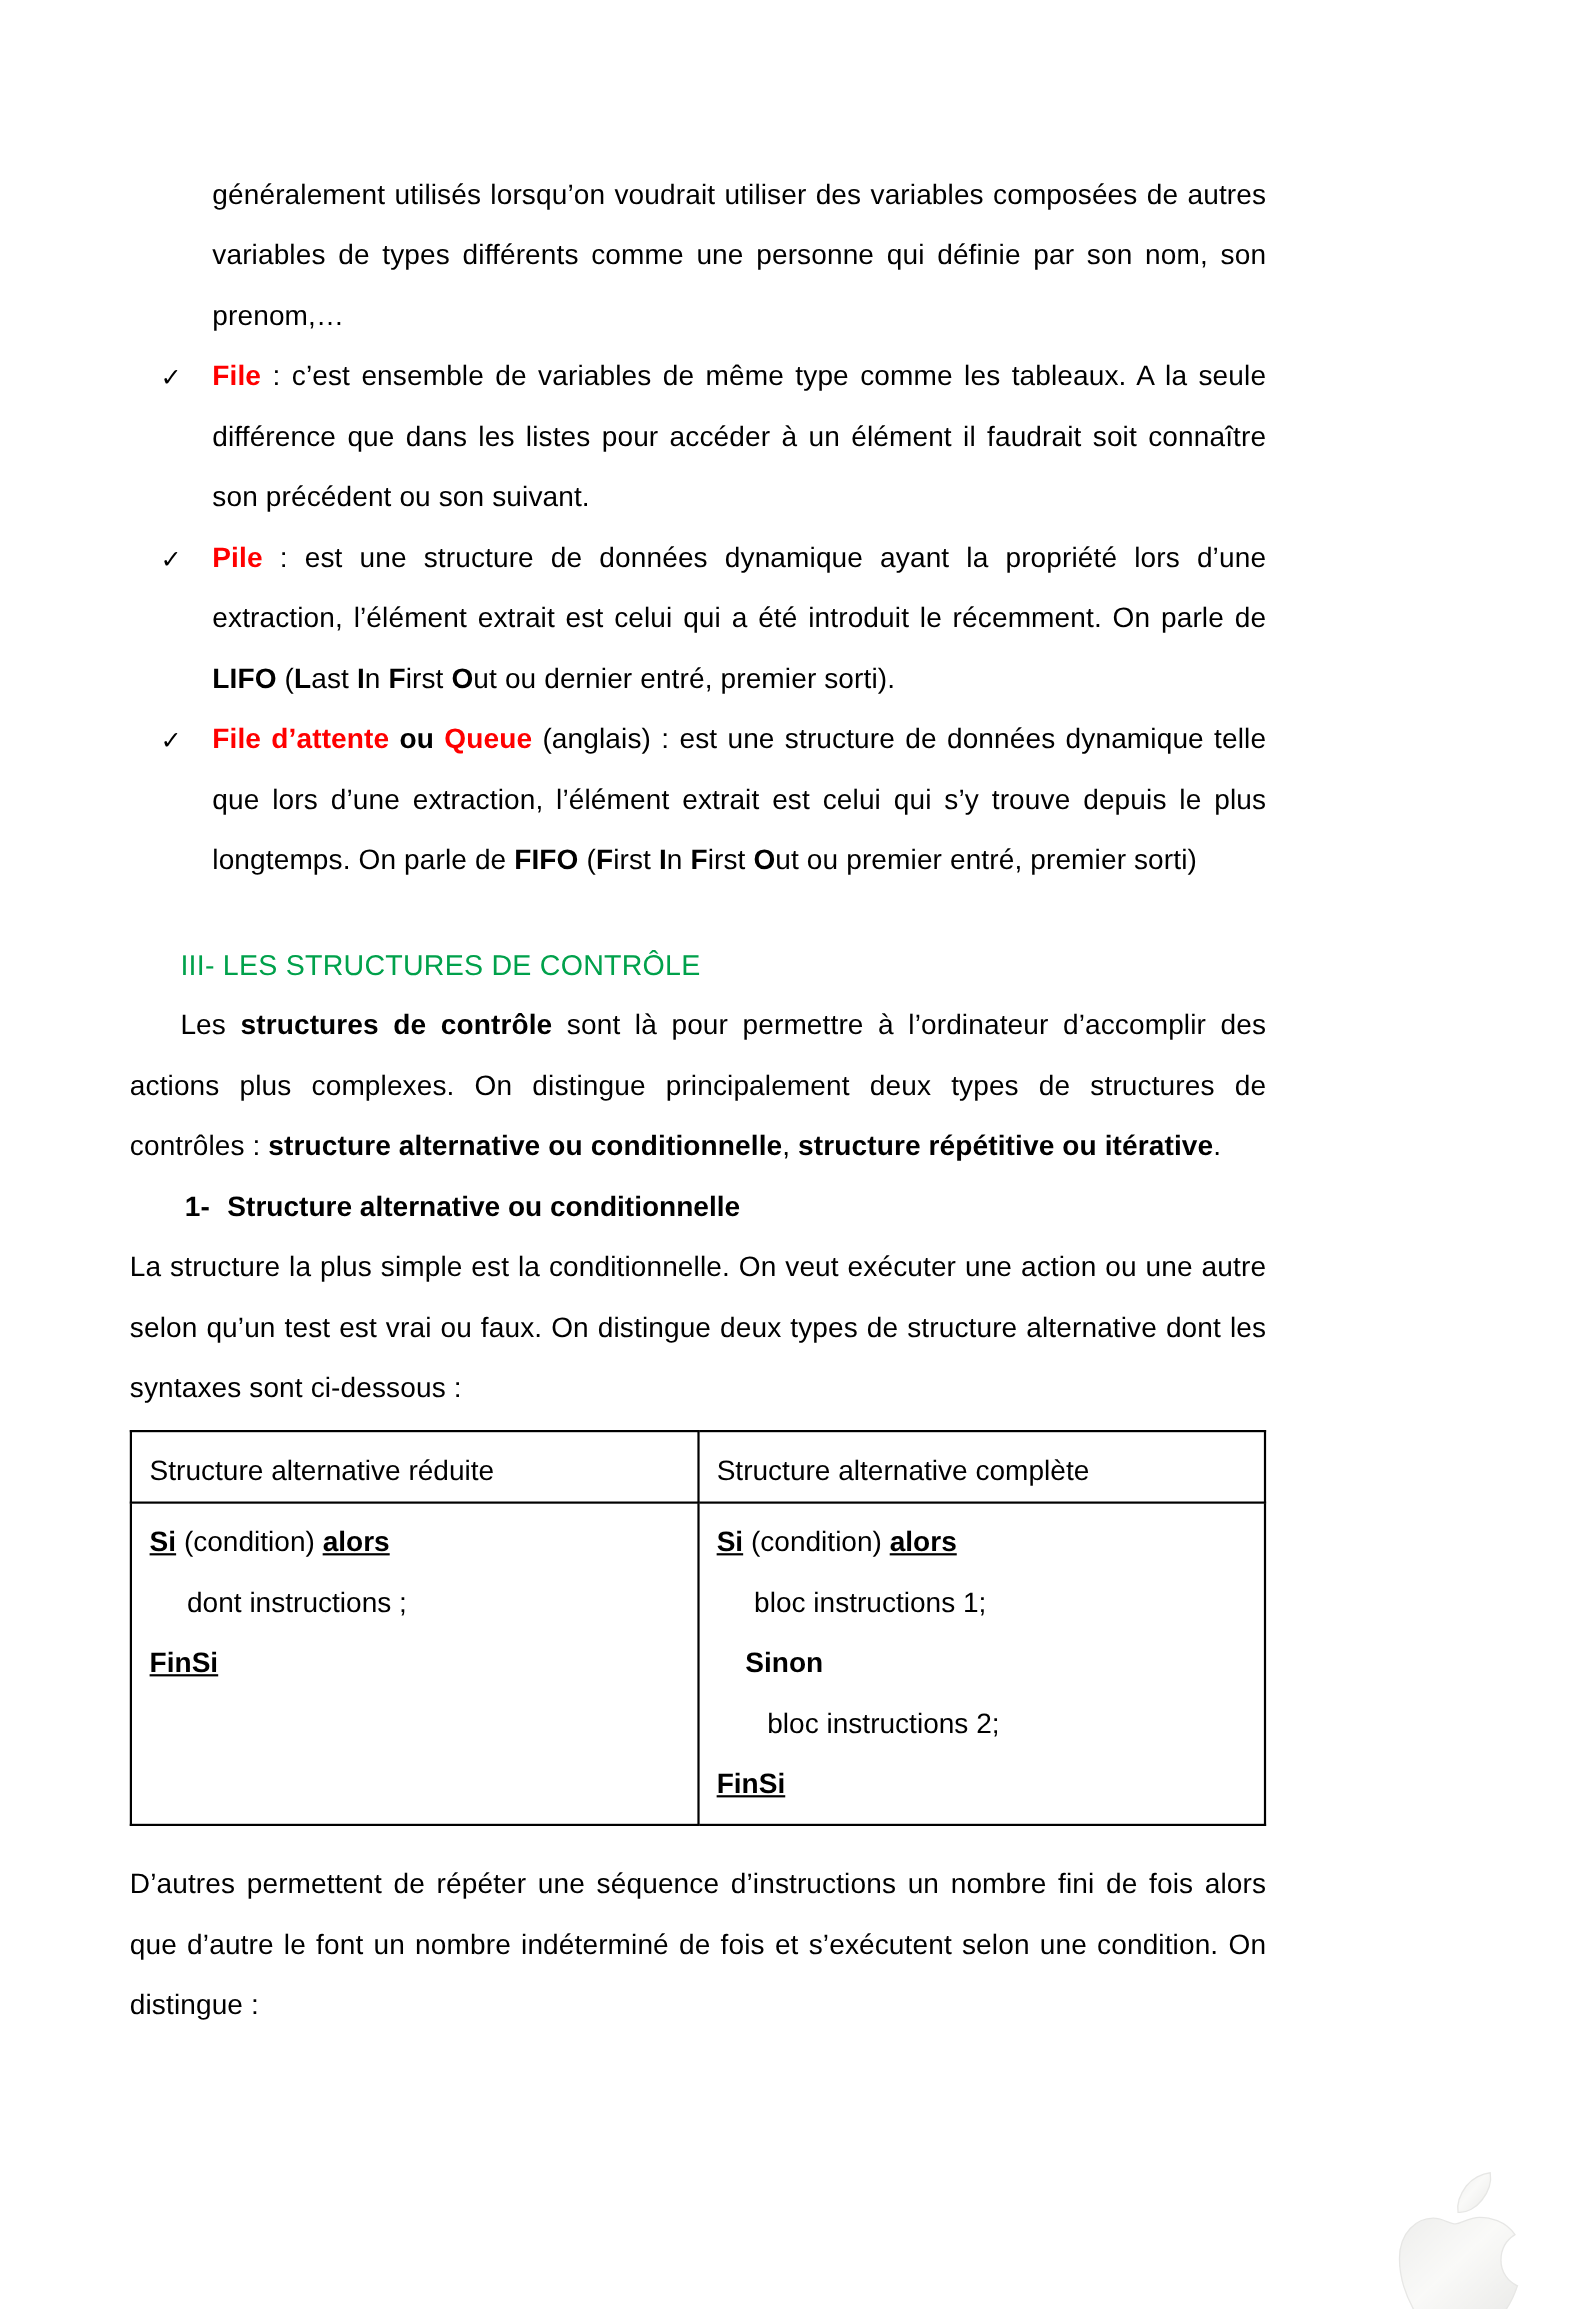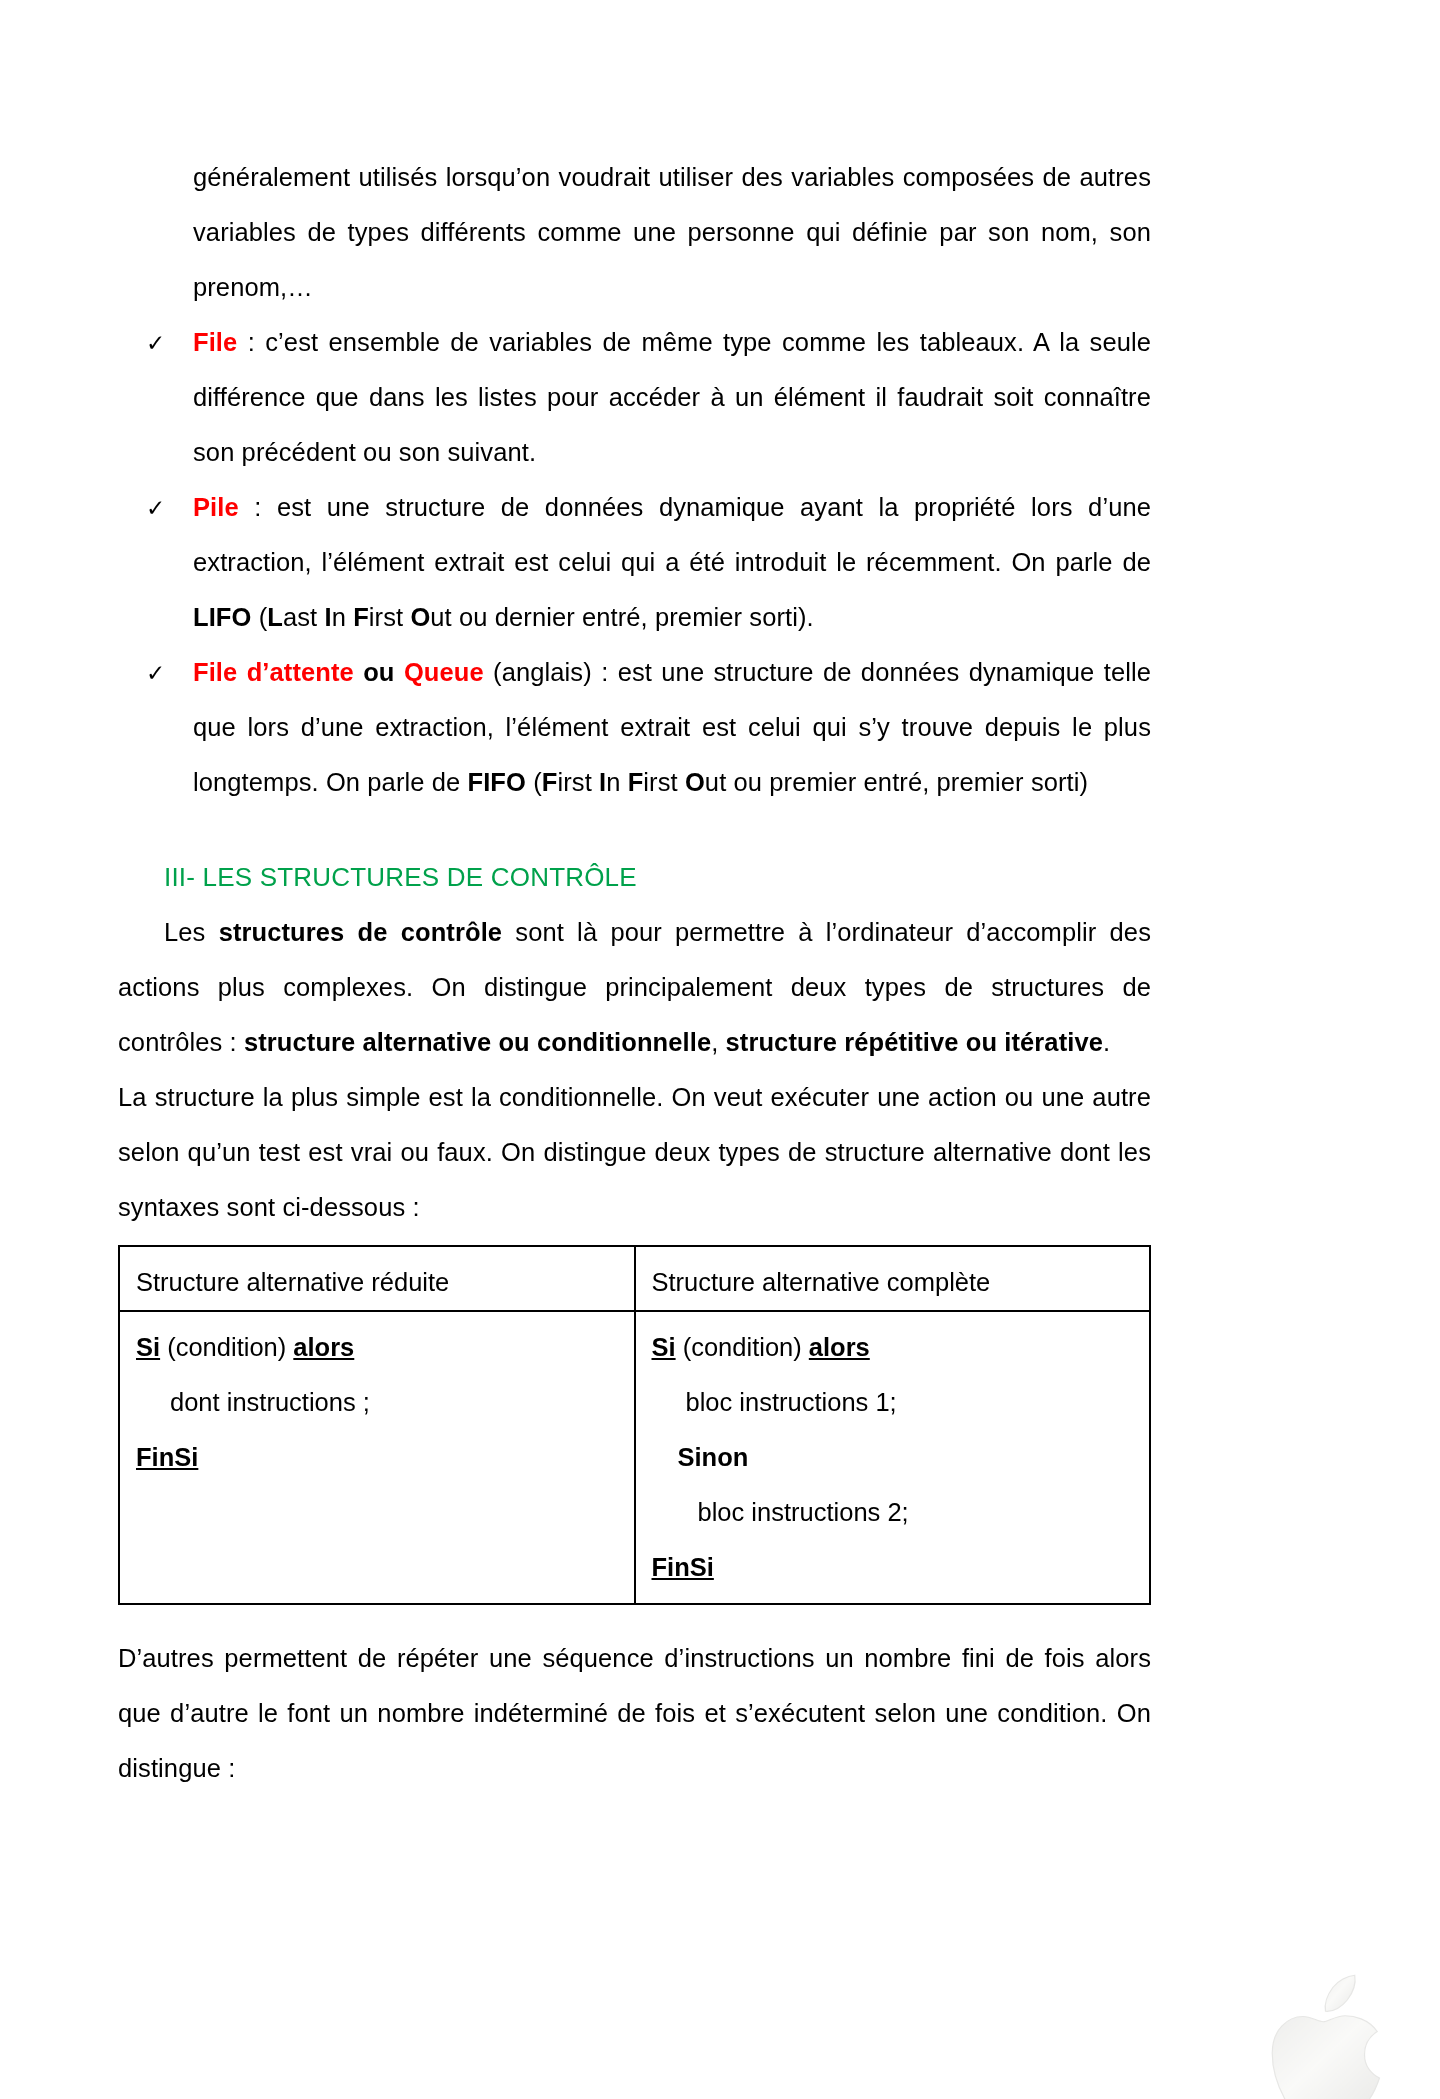--- a/index.html
+++ b/index.html
@@ -141,20 +141,21 @@
     <span class="check">✓</span>
     <p class="para"><span class="red">File d’attente</span><span class="bold"> </span><span class="bold">ou</span><span> </span><span class="red">Queue</span><span> (anglais) : </span><span>est une structure de données dynamique telle que lors d’une extraction, l’élément extrait est celui qui s’y trouve depuis le plus longtemps. On parle de </span><span class="bold">FIFO</span><span> (</span><span class="bold">F</span><span>irst </span><span class="bold">I</span><span>n </span><span class="bold">F</span><span>irst </span><span class="bold">O</span><span>ut</span><span> ou premier entré, premier sorti)</span></p>
   </div>
 
   <div class="spacer-md"></div>
 
   <p class="h-green">III- LES STRUCTURES DE CONTRÔLE</p>
 
   <p class="para lead-indent"><span>Les </span><span class="bold">structures de contrôle</span><span> sont là pour permettre à l’ordinateur d’accomplir des actions plus complexes. On distingue principalement deux types de structures de contrôles : </span><span class="bold">structure alternative ou conditionnelle</span><span>, </span><span class="bold">structure répétitive ou itérative</span><span>.</span></p>
 
+  <p class="h-num"><span class="numlbl">1-</span><span>Structure alternative ou conditionnelle</span></p>
 
   <p class="para">La structure la plus simple est la conditionnelle. On veut exécuter une action ou une autre selon qu’un test est vrai ou faux. On distingue deux types de structure alternative dont les syntaxes sont ci-dessous :</p>
 
   <table class="syntax">
     <colgroup>
         <col style="width:50%">
         <col style="width:50%">
       </colgroup>
     <tbody>
       <tr>

